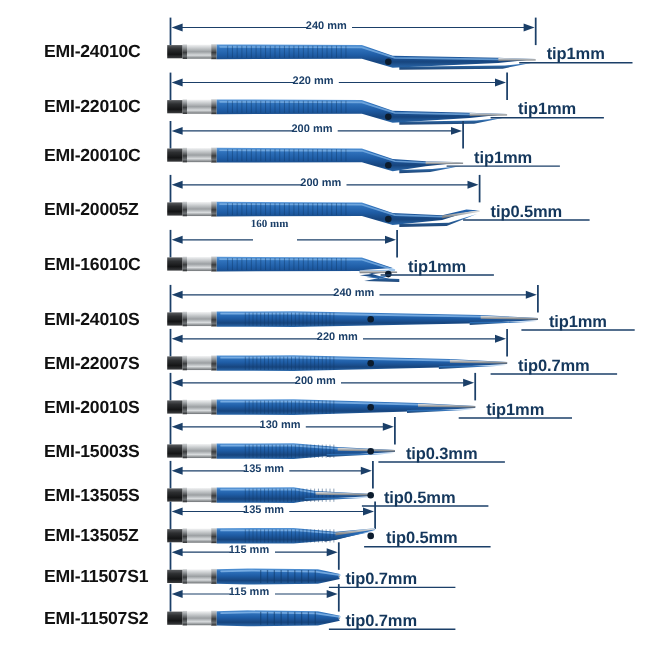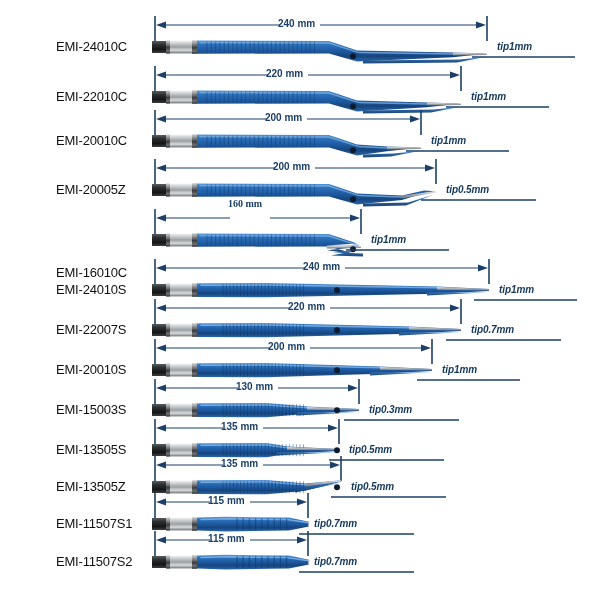--- a/index.html
+++ b/index.html
@@ -7,47 +7,46 @@
     width:600px;height:600px;
     background:#ffffff;
     font-family:"Liberation Sans",sans-serif;
     overflow:hidden;
     position:relative;
   }
   #sheet{position:absolute;left:0;top:0;width:600px;height:600px;}
   .row{position:absolute;left:0;width:600px;}
   .model-label{
     position:absolute;
-    right:0;
+    right:16px;
     top:0;
     width:100px;
     text-align:left;
-    font-size:13px;
-    font-weight:normal;
+    font-size:16px;
+    font-weight:bold;
     color:#111111;
     letter-spacing:-0.2px;
     white-space:nowrap;
   }
   .model-wrap{position:absolute;left:56px;top:0;width:100px;height:18px;}
   .dim-text{
     position:absolute;
     font-size:10px;
     font-weight:bold;
     color:#1b3f68;
     white-space:nowrap;
     letter-spacing:0px;
   }
   .tip-text{
     position:absolute;
-    font-size:10px;
+    font-size:15px;
     font-weight:bold;
     color:#14375c;
     white-space:nowrap;
     letter-spacing:-0.1px;
-    font-style:italic;
   }
   svg.art{position:absolute;left:0;top:0;overflow:visible;}
 </style>
 </head>
 <body>
 
 <div id="sheet">
     <svg width="0" height="0" style="position:absolute">
       <defs>
         <linearGradient id="blueG" x1="0" y1="0" x2="0" y2="1">
@@ -288,21 +287,21 @@
         <line x1="305.9" y1="184.6" x2="305.9" y2="195.6" stroke="#0f3a6a" stroke-width="0.85" opacity="0.5"></line>
         <line x1="310.2" y1="184.6" x2="310.2" y2="195.6" stroke="#0f3a6a" stroke-width="0.85" opacity="0.5"></line>
         <line x1="314.5" y1="184.6" x2="314.5" y2="195.6" stroke="#0f3a6a" stroke-width="0.85" opacity="0.5"></line>
         <circle cx="353" cy="199.2" r="3" fill="#0c1c2e"></circle>
         <line x1="421" y1="200" x2="536" y2="200" stroke="#1b3f68" stroke-width="1.3"></line>
       </svg>
       <div class="dim-text" style="left: 273px; top: 161px;">200 mm</div>
       <div class="tip-text" style="left: 446px; top: 184px;">tip0.5mm</div>
     </div>
     <div class="row" style="top: 0px;">
-      <div class="model-wrap" style="top: 232px; margin-top: 33px;">
+      <div class="model-wrap" style="top: 232px;">
         <div class="model-label">EMI-16010C</div>
       </div>
       <svg class="art" width="600" height="600">
         <line x1="155" y1="209" x2="155" y2="234" stroke="#1b3f68" stroke-width="1.6"></line>
         <line x1="361" y1="209" x2="361" y2="234" stroke="#1b3f68" stroke-width="1.6"></line>
         <line x1="164" y1="218" x2="230" y2="218" stroke="#1b3f68" stroke-width="1.1"></line>
         <line x1="270" y1="218" x2="352" y2="218" stroke="#1b3f68" stroke-width="1.1"></line>
         <polygon points="156,218 166,214.4 166,221.6" fill="#1b3f68"></polygon>
         <polygon points="360,218 350,214.4 350,221.6" fill="#1b3f68"></polygon>
         <rect x="152" y="234" width="14" height="12" fill="url(#darkG)"></rect>

